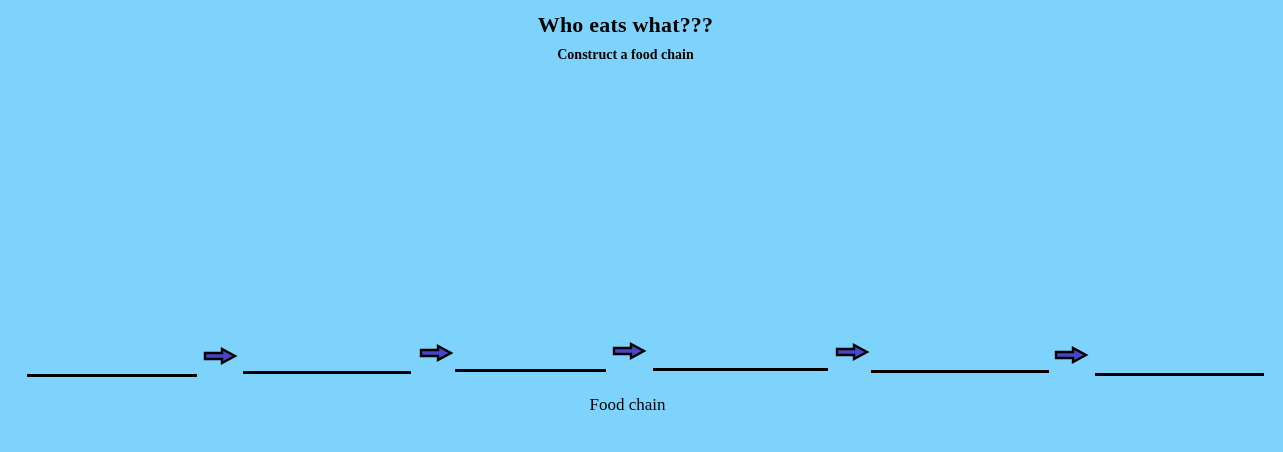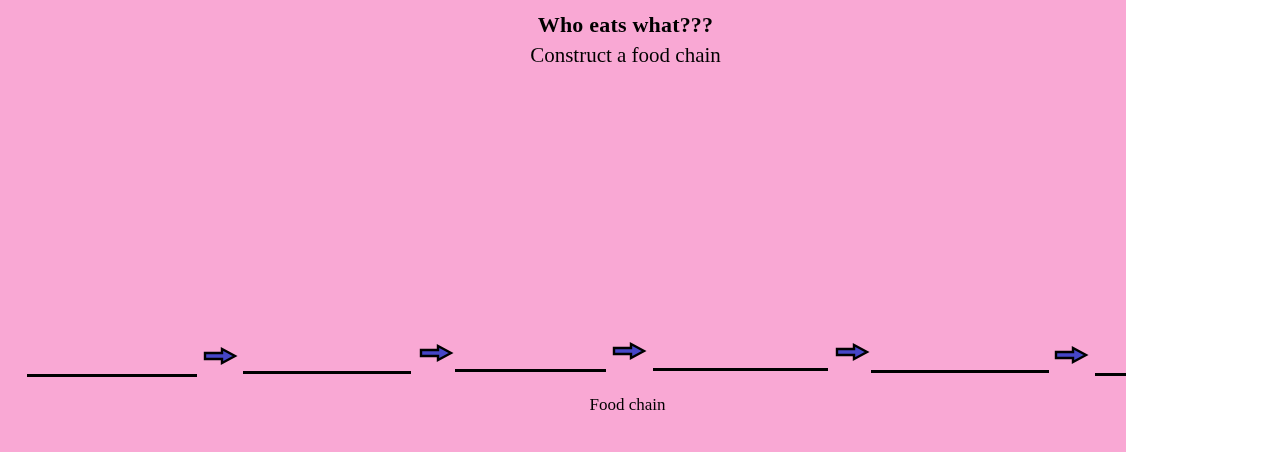--- a/index.html
+++ b/index.html
@@ -7,44 +7,44 @@
     margin: 0;
     padding: 0;
     background: #ffffff;
   }
   body {
     font-family: "Liberation Serif", "DejaVu Serif", serif;
     color: #000000;
   }
   #worksheet {
     position: relative;
-    width: 1126px;
+    width: 1283px;
     height: 452px;
-    background: #f9a8d4;
+    background: #7dd3fc;
     overflow: hidden;
   }
 
   
   #heading {
     position: absolute;
     left: 0;
     top: 12px;
     width: 1251px;
     text-align: center;
   }
   #title {
     font-size: 22px;
     font-weight: bold;
     line-height: 26px;
     letter-spacing: 0.2px;
     white-space: pre;
   }
   #subtitle {
-    font-size: 21px;
-    font-weight: normal;
+    font-size: 14px;
+    font-weight: bold;
     line-height: 26px;
     margin-top: 4px;
     white-space: pre;
   }
 
   
   #chain-area {
     position: absolute;
     left: 0;
     top: 330px;

